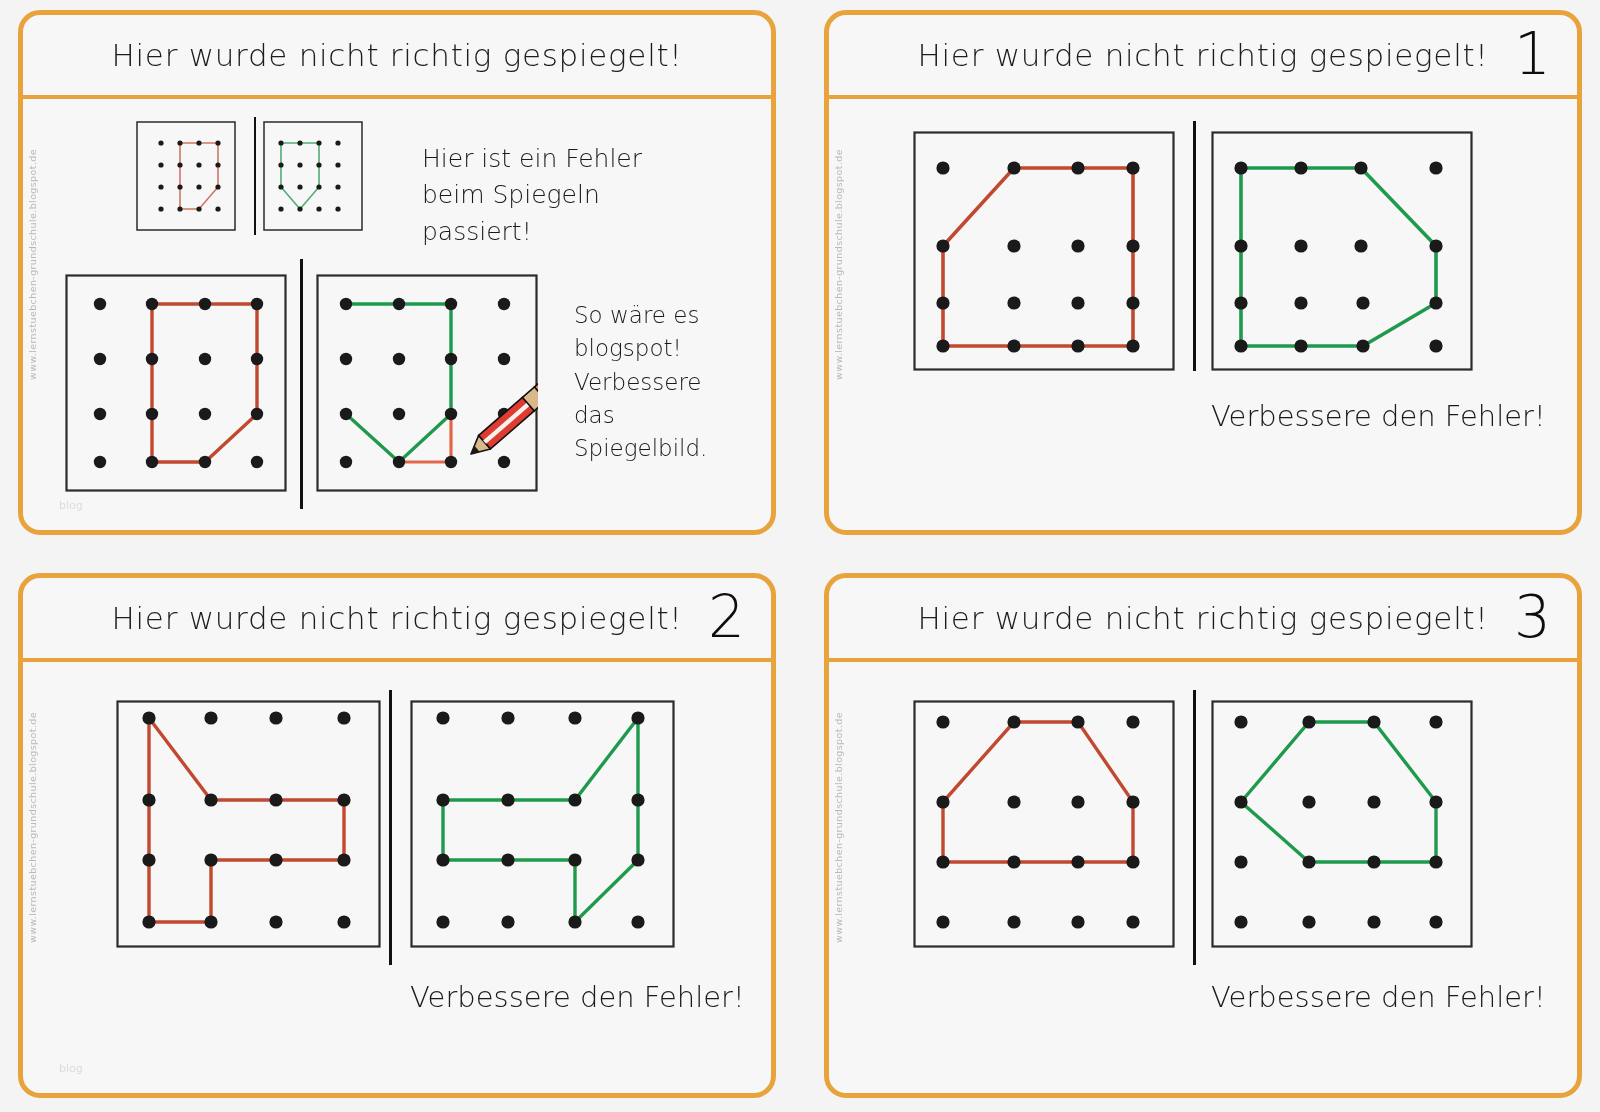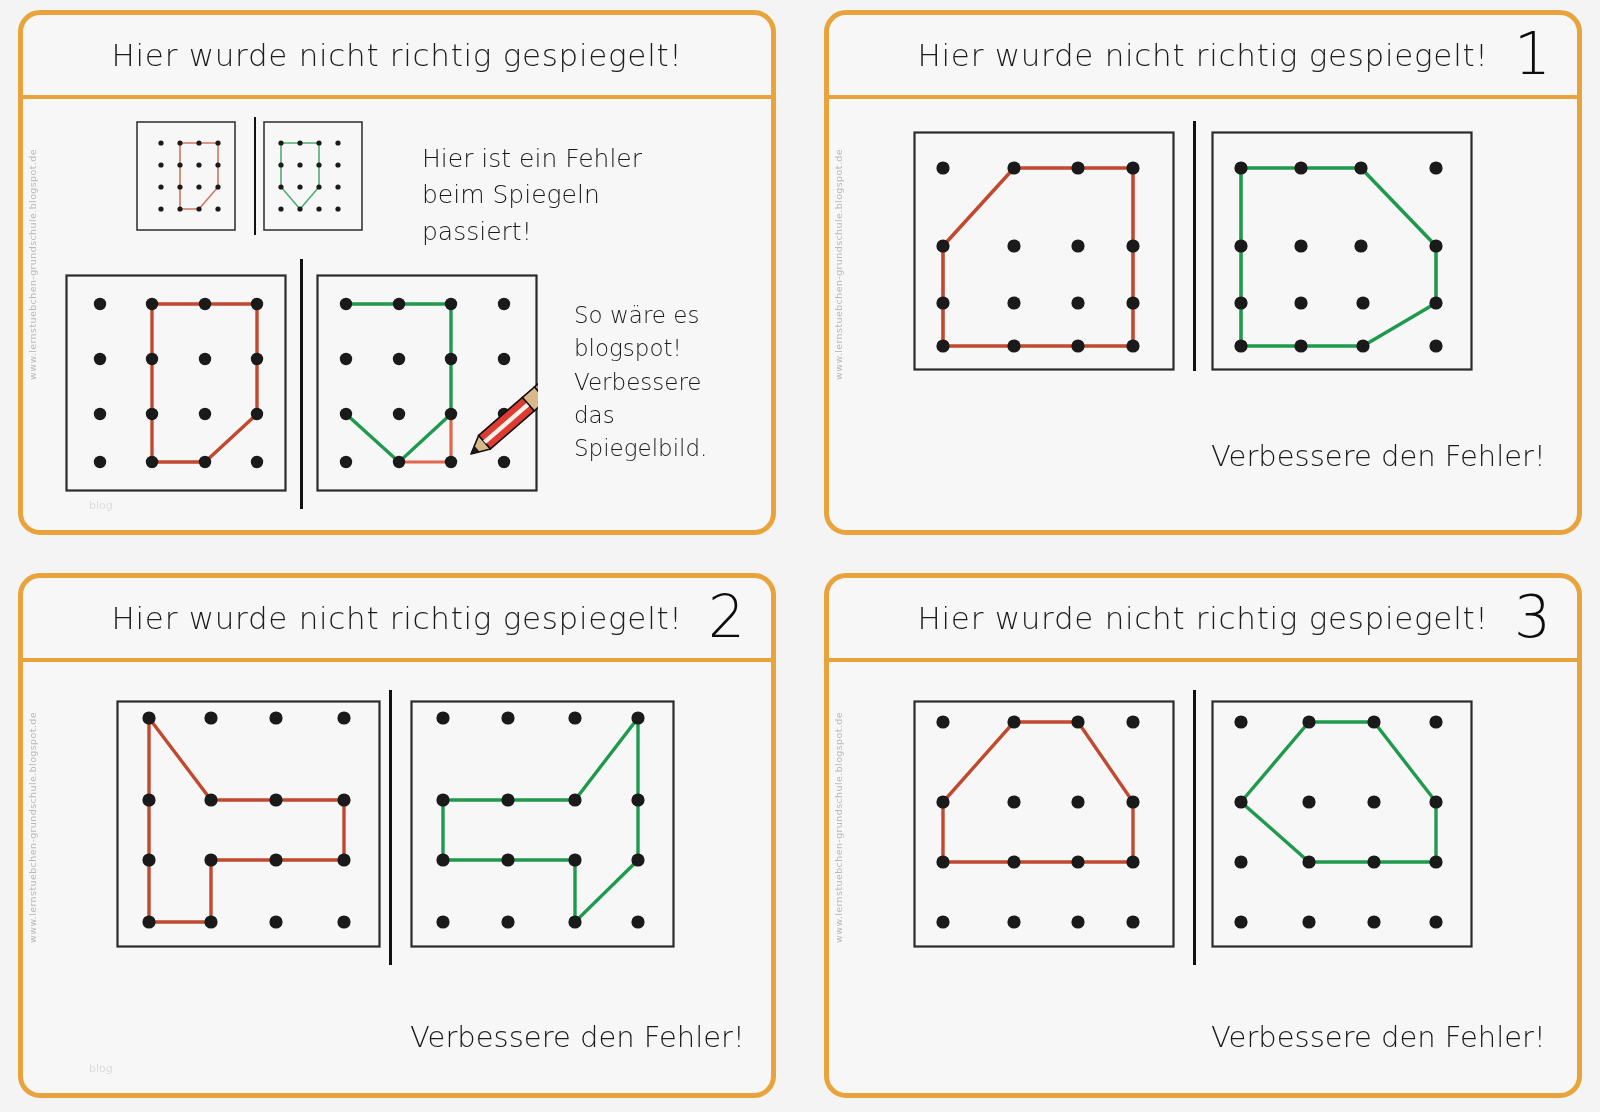--- a/index.html
+++ b/index.html
@@ -75,37 +75,35 @@
     white-space: nowrap;
     font-family: "DejaVu Sans", sans-serif;
   }
   .blogmark {
     position: absolute;
     left: 36px;
     bottom: 18px;
     font-size: 11px;
     color: #dcdcdc;
     font-family: "DejaVu Sans", sans-serif;
-    margin-left: 30px;
   }
   .divider {
     position: absolute;
     background: #111;
     width: 3px;
   }
   .board-wrap { position: absolute; }
   .board-svg { display: block; }
   .task-caption {
     position: absolute;
     font-family: "DejaVu Sans", sans-serif;
     font-size: 29px;
     font-weight: 300;
     color: #1a1a1a;
     white-space: nowrap;
-    margin-top: 40px;
   }
   .note {
     position: absolute;
     font-family: "DejaVu Sans", sans-serif;
     font-weight: 300;
     color: #1a1a1a;
     line-height: 1.45;
   }
   .note-1 { font-size: 25px; }
   .note-2 { font-size: 23px; }

